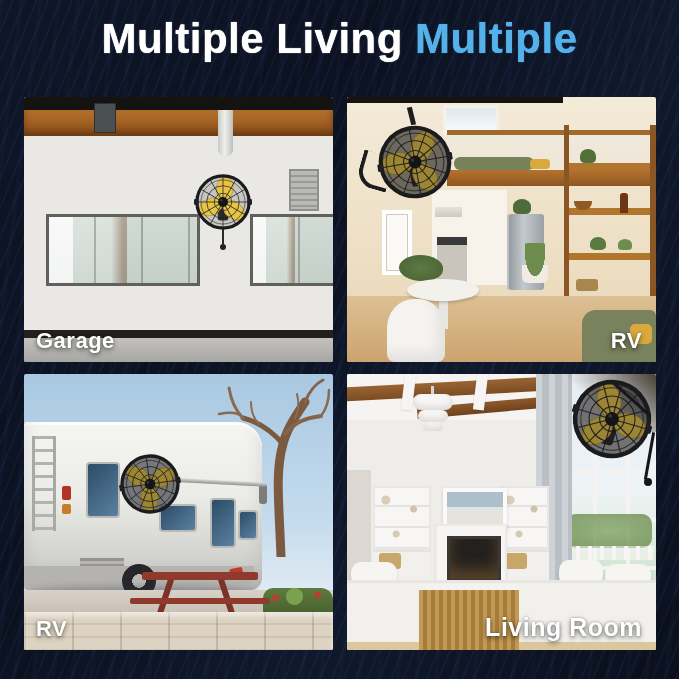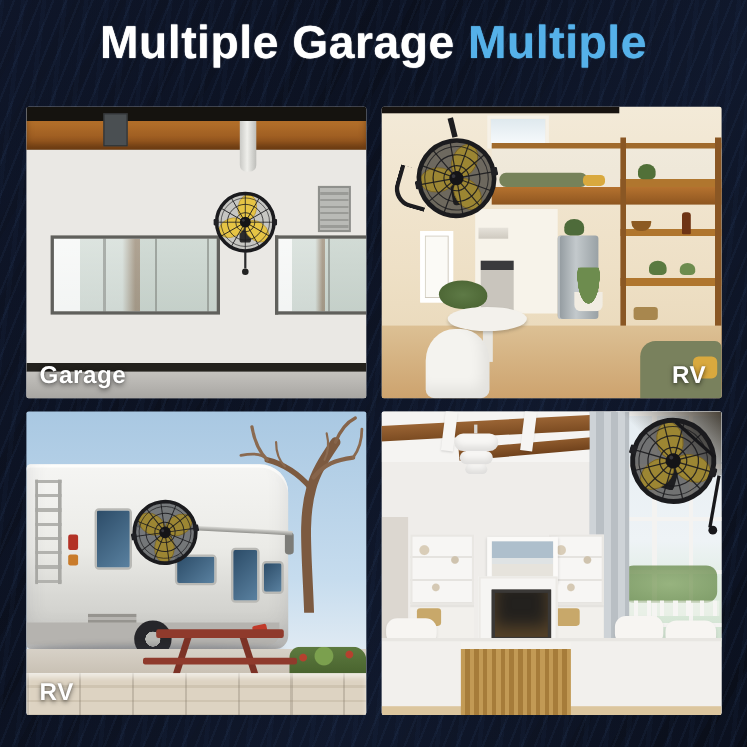--- a/index.html
+++ b/index.html
@@ -184,21 +184,21 @@
   .lv-floor{left:0;right:0;bottom:0;height:8px;background:#dcc69e;}
   .fan-living{left:224px;top:4px;width:82px;height:82px;transform:rotate(16deg);}
   .lv-rod1{right:0;top:24px;width:48px;height:3px;background:#17171a;transform:rotate(42deg);z-index:6;}
   .lv-rod2{right:5px;top:58px;width:3px;height:48px;background:#17171a;transform:rotate(10deg);z-index:6;}
   .lv-knob{right:4px;top:104px;width:8px;height:8px;border-radius:50%;background:#17171a;z-index:6;}
 </style>
 </head>
 <body>
 
 <header class="header">
-  <span class="t-white">Multiple Garage</span><span class="t-accent">Multiple</span>
+  <span class="t-white">Multiple Living</span><span class="t-accent">Multiple</span>
 </header>
 
 <div class="grid">
 
   <figure class="panel garage">
     <div class="abs g-ceiling"></div>
     <div class="abs g-beam"></div>
     <div class="abs g-epanel"></div>
     <div class="abs g-duct"></div>
     <div class="abs g-vent"></div>
@@ -425,15 +425,16 @@
           <circle cx="50" cy="50" r="38" fill="none" stroke="#1b1b1e" stroke-width="1.2" opacity="0.8"></circle>
           <circle cx="50" cy="50" r="45" fill="none" stroke="#1b1b1e" stroke-width="5.5"></circle>
           <rect x="0" y="45" width="8" height="10" rx="2" fill="#202024"></rect>
           <rect x="92" y="45" width="8" height="10" rx="2" fill="#202024"></rect>
           <circle cx="50" cy="50" r="8.5" fill="#141417"></circle>
           <circle cx="47" cy="47" r="2.2" fill="#36363c"></circle>
         </svg></div>
     <div class="abs lv-rod1"></div>
     <div class="abs lv-rod2"></div>
     <div class="abs lv-knob"></div>
+    <figcaption class="panel-label pos-br label-lg">Living Room</figcaption>
   </figure>
 
 </div>
 
 </body></html>

